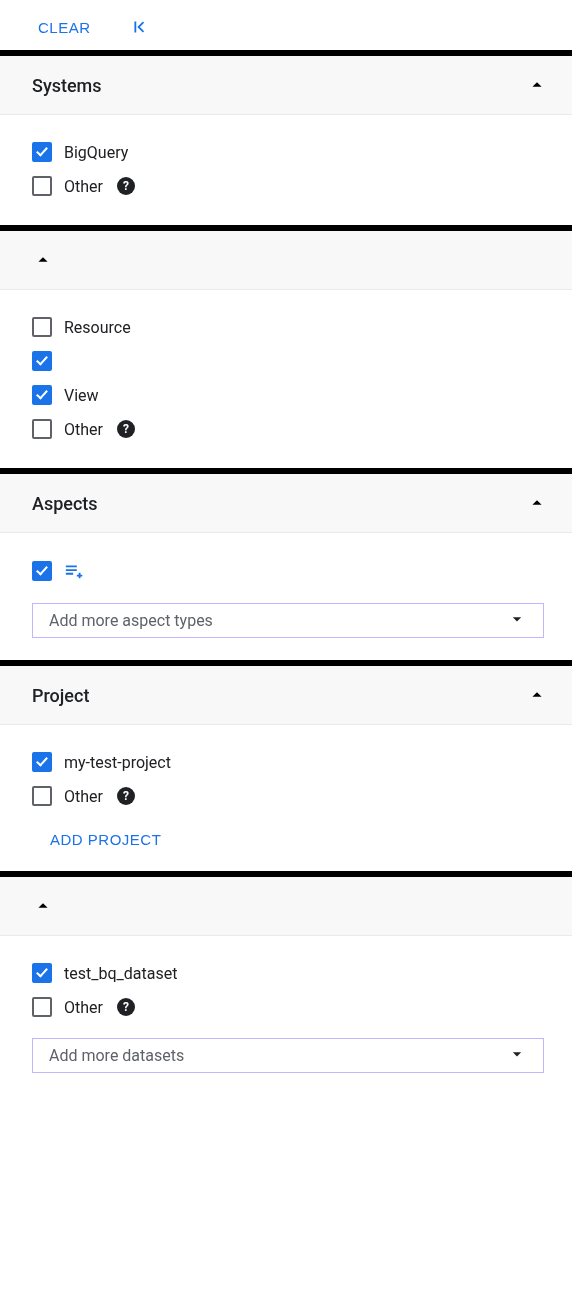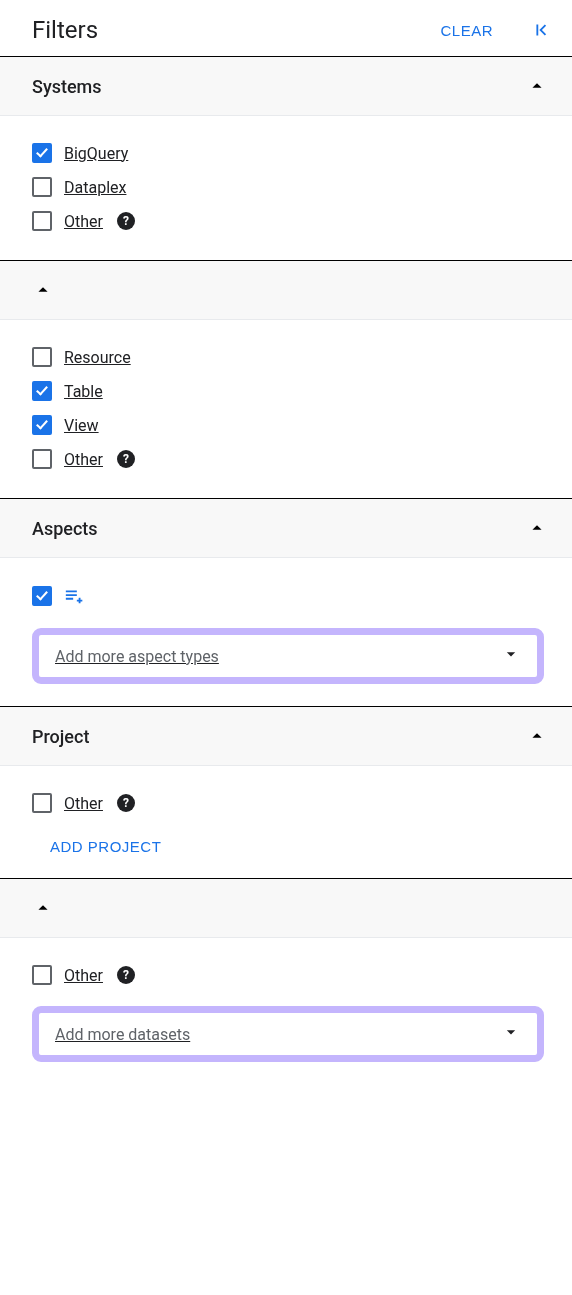--- a/index.html
+++ b/index.html
@@ -33,21 +33,21 @@
   }
   .collapse-icon {
     color: #1a73e8;
     font-size: 20px;
     cursor: pointer;
     display: flex;
     align-items: center;
   }
   .section-header {
     background: #f8f8f8;
-    border-top: 1px solid #000000;
+    border-top: 6px solid #000000;
     border-bottom: 1px solid #e8eaed;
     padding: 18px 24px 18px 32px;
     display: flex;
     align-items: center;
     cursor: pointer;
   }
   .section-title {
     font-size: 18px;
     font-weight: 500;
     flex: 1;
@@ -56,21 +56,20 @@
   .chevron {
     width: 22px;
     height: 22px;
     display: flex;
     align-items: center;
     justify-content: center;
   }
   .chevron svg { width: 22px; height: 22px; }
   .section-body {
     padding: 20px 28px 22px 32px;
-    text-decoration: underline;
   }
   .filter-row {
     display: flex;
     align-items: center;
     padding: 7px 0;
     gap: 12px;
   }
   .checkbox {
     width: 20px;
     height: 20px;
@@ -117,24 +116,24 @@
   }
   .rule-icon {
     color: #1a73e8;
     cursor: pointer;
     display: flex;
     align-items: center;
   }
   .rule-icon svg { width: 22px; height: 22px; }
   .dropdown {
     margin-top: 14px;
-    border: 7px solid #c4b5fd;
-    border-radius: 9px;
+    border: 1px solid #c4b5fd;
+    border-radius: 0;
     padding: 0 16px;
-    height: 56px;
+    height: 35px;
     display: flex;
     align-items: center;
     cursor: pointer;
   }
   .dropdown-text {
     color: #5f6368;
     font-size: 16px;
     flex: 1;
   }
   .dropdown-arrow svg { width: 20px; height: 20px; fill: #202124; }
@@ -147,21 +146,20 @@
     border: none;
     cursor: pointer;
     padding: 10px 6px 0 18px;
     margin-top: 8px;
   }
 </style>
 </head>
 <body>
 
 <div class="header">
-  <div class="header-title">Filters</div>
   <button class="clear-btn">CLEAR</button>
   <span class="collapse-icon">
     <svg viewBox="0 0 24 24" width="22" height="22">
         <path fill="#1a73e8" d="M7 6h2v12H7V6zm10.59 1.41L13 12l4.59 4.59L16.17 18l-6-6 6-6 1.42 1.41z"></path>
       </svg>
   </span>
 </div>
 
 <div class="section-header">
   <div class="section-title">Systems</div>
@@ -171,44 +169,39 @@
       </svg>
     </span>
 </div>
 <div class="section-body">
   <div class="filter-row">
     <div class="checkbox checked"></div>
     <div class="filter-label">BigQuery</div>
   </div>
   <div class="filter-row">
     <div class="checkbox"></div>
-    <div class="filter-label">Dataplex</div>
-  </div>
-  <div class="filter-row">
-    <div class="checkbox"></div>
     <div class="filter-label" style="flex:0 0 auto;">Other</div>
     <div class="help-icon">?</div>
   </div>
 </div>
 
 <div class="section-header">
   <span class="chevron">
       <svg viewBox="0 0 24 24">
         <path d="M7 14l5-5 5 5z"></path>
       </svg>
     </span>
 </div>
 <div class="section-body">
   <div class="filter-row">
     <div class="checkbox"></div>
     <div class="filter-label">Resource</div>
   </div>
   <div class="filter-row">
     <div class="checkbox checked"></div>
-    <div class="filter-label">Table</div>
   </div>
   <div class="filter-row">
     <div class="checkbox checked"></div>
     <div class="filter-label">View</div>
   </div>
   <div class="filter-row">
     <div class="checkbox"></div>
     <div class="filter-label" style="flex:0 0 auto;">Other</div>
     <div class="help-icon">?</div>
   </div>
@@ -242,35 +235,43 @@
 <div class="section-header">
   <div class="section-title">Project</div>
   <span class="chevron">
       <svg viewBox="0 0 24 24">
         <path d="M7 14l5-5 5 5z"></path>
       </svg>
     </span>
 </div>
 <div class="section-body">
   <div class="filter-row">
+    <div class="checkbox checked"></div>
+    <div class="filter-label">my-test-project</div>
+  </div>
+  <div class="filter-row">
     <div class="checkbox"></div>
     <div class="filter-label" style="flex:0 0 auto;">Other</div>
     <div class="help-icon">?</div>
   </div>
   <button class="add-project-btn">ADD PROJECT</button>
 </div>
 
 <div class="section-header">
   <span class="chevron">
       <svg viewBox="0 0 24 24">
         <path d="M7 14l5-5 5 5z"></path>
       </svg>
     </span>
 </div>
 <div class="section-body">
+  <div class="filter-row">
+    <div class="checkbox checked"></div>
+    <div class="filter-label">test_bq_dataset</div>
+  </div>
   <div class="filter-row">
     <div class="checkbox"></div>
     <div class="filter-label" style="flex:0 0 auto;">Other</div>
     <div class="help-icon">?</div>
   </div>
   <div class="dropdown">
     <div class="dropdown-text">Add more datasets</div>
     <span class="dropdown-arrow"><svg viewBox="0 0 24 24">
           <path d="M7 10l5 5 5-5z"></path>
         </svg></span>

